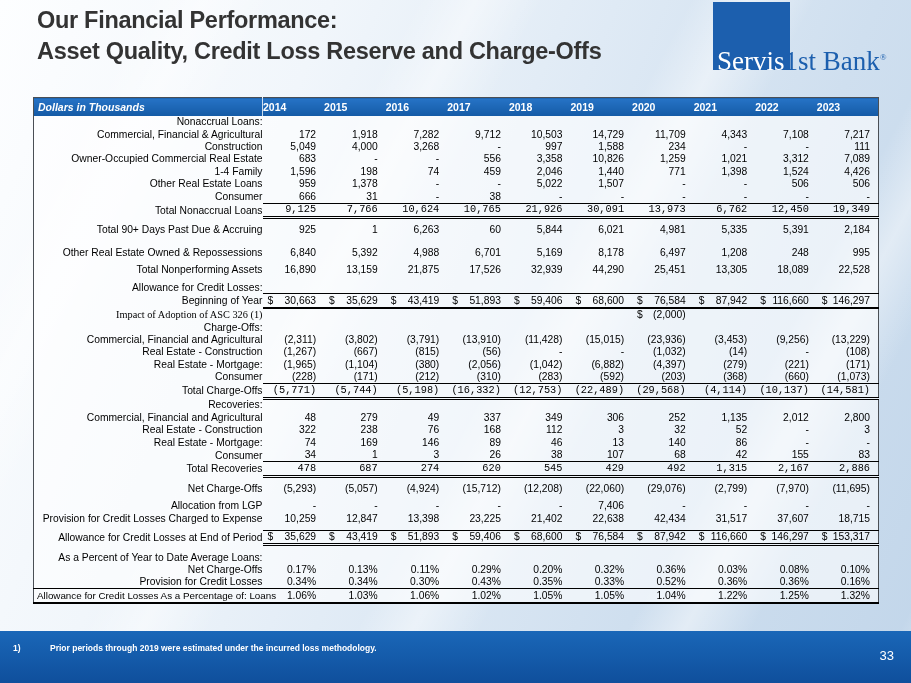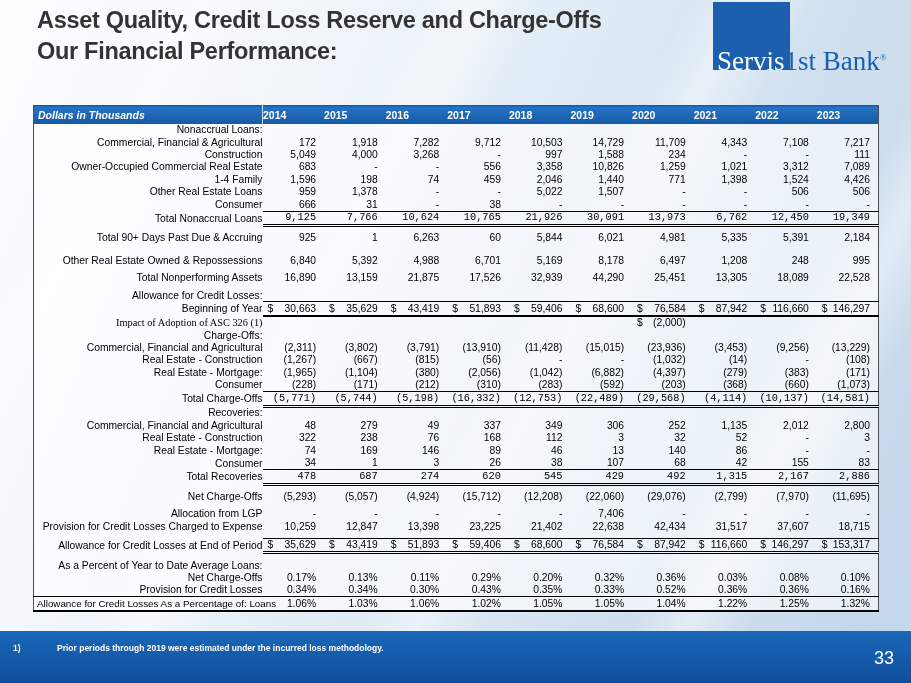--- a/index.html
+++ b/index.html
@@ -18,21 +18,21 @@
   .logo-square{position:absolute;left:2px;top:0;width:77px;height:68px;background:#1c5fae;}
   .logo-text{position:absolute;left:6px;bottom:1px;white-space:nowrap;font-family:"Liberation Serif",serif;font-size:27px;line-height:27px;}
   .logo-servis{color:#ffffff;}
   .logo-bank{color:#1c5fae;}
   .logo-reg{color:#1c5fae;font-size:9px;vertical-align:super;}
   
   .tbl-wrap{position:absolute;left:33px;top:97px;width:846px;z-index:2;}
   table.fin{
     border-collapse:collapse;table-layout:fixed;width:100%;
     font-size:10.3px;color:#000;background:rgba(255,255,255,.6);
-    border-left:1px solid #4a4f55;border-right:1px solid #4a4f55;border-top:1px solid #4a4f55;margin-top:8px;
+    border-left:1px solid #4a4f55;border-right:1px solid #4a4f55;border-top:1px solid #4a4f55;
   }
   col.c-label{width:229px;}
   thead th{
     background:linear-gradient(#2673c6,#145aa5);color:#fff;font-weight:700;
     height:17px;padding:0 8px 1px 0;text-align:left;font-size:10.5px;
   }
   thead th.corner{text-align:left;font-style:italic;padding:0 0 1px 4px;}
   thead th.y1{border-left:1px solid rgba(235,243,252,.85);}
   td{height:11.6px;line-height:11.8px;padding:0.3px 8px 0.3px 0;white-space:nowrap;}
   td.lbl{text-align:right;padding-right:0;overflow:visible;}
@@ -44,31 +44,31 @@
   tr.r-spacer td{height:5px;line-height:5px;padding:0;}
   tr.r-item-line td.num{border-bottom:1px solid #000;}
   tr.r-total-double td.num{border-bottom:3px double #000;font-family:Liberation Mono, monospace;}
   tr.r-dollar-line td.num{border-top:1px solid #000;border-bottom:2px solid #000;}
   tr.r-dollar-end td.num{border-top:1px solid #000;border-bottom:3px double #000;}
   tr.r-end-row td{border-top:1px solid #000;border-bottom:2px solid #000;}
   tr.r-end-row td.lbl{font-size:9.8px;}
   
   .footer{position:absolute;left:0;bottom:0;width:911px;height:52px;background:linear-gradient(#1a67b8,#0f4f9c);color:#fff;z-index:3;}
   .foot-marker{position:absolute;left:13px;top:12px;font-size:8.5px;font-weight:700;}
-  .foot-text{position:absolute;left:57px;top:12px;font-size:8.5px;font-weight:700;}
-  .page-num{position:absolute;right:17px;top:17px;font-size:18px;}
+  .foot-text{position:absolute;left:50px;top:12px;font-size:8.5px;font-weight:700;}
+  .page-num{position:absolute;right:17px;top:17px;font-size:13px;}
 </style>
 </head>
 <body>
 
 <div class="slide">
 
   <div class="title">
+    <div>Our Financial Performance:</div>
     <div>Asset Quality, Credit Loss Reserve and Charge-Offs</div>
-    <div>Our Financial Performance:</div>
   </div>
 
   <div class="logo">
     <div class="logo-square"></div>
     <div class="logo-text"><span class="logo-servis">Servis</span><span class="logo-bank">1st Bank</span><span class="logo-reg">®</span></div>
   </div>
 
   <div class="tbl-wrap">
     <table class="fin">
       <colgroup>
@@ -339,21 +339,21 @@
           <tr class="r-item">
             <td class="lbl ind1">Real Estate - Mortgage:</td>
             <td class="num">(1,965)</td>
             <td class="num">(1,104)</td>
             <td class="num">(380)</td>
             <td class="num">(2,056)</td>
             <td class="num">(1,042)</td>
             <td class="num">(6,882)</td>
             <td class="num">(4,397)</td>
             <td class="num">(279)</td>
-            <td class="num">(383)</td>
+            <td class="num">(221)</td>
             <td class="num">(171)</td>
           </tr>
           <tr class="r-item-line">
             <td class="lbl ind1">Consumer</td>
             <td class="num">(228)</td>
             <td class="num">(171)</td>
             <td class="num">(212)</td>
             <td class="num">(310)</td>
             <td class="num">(283)</td>
             <td class="num">(592)</td>

